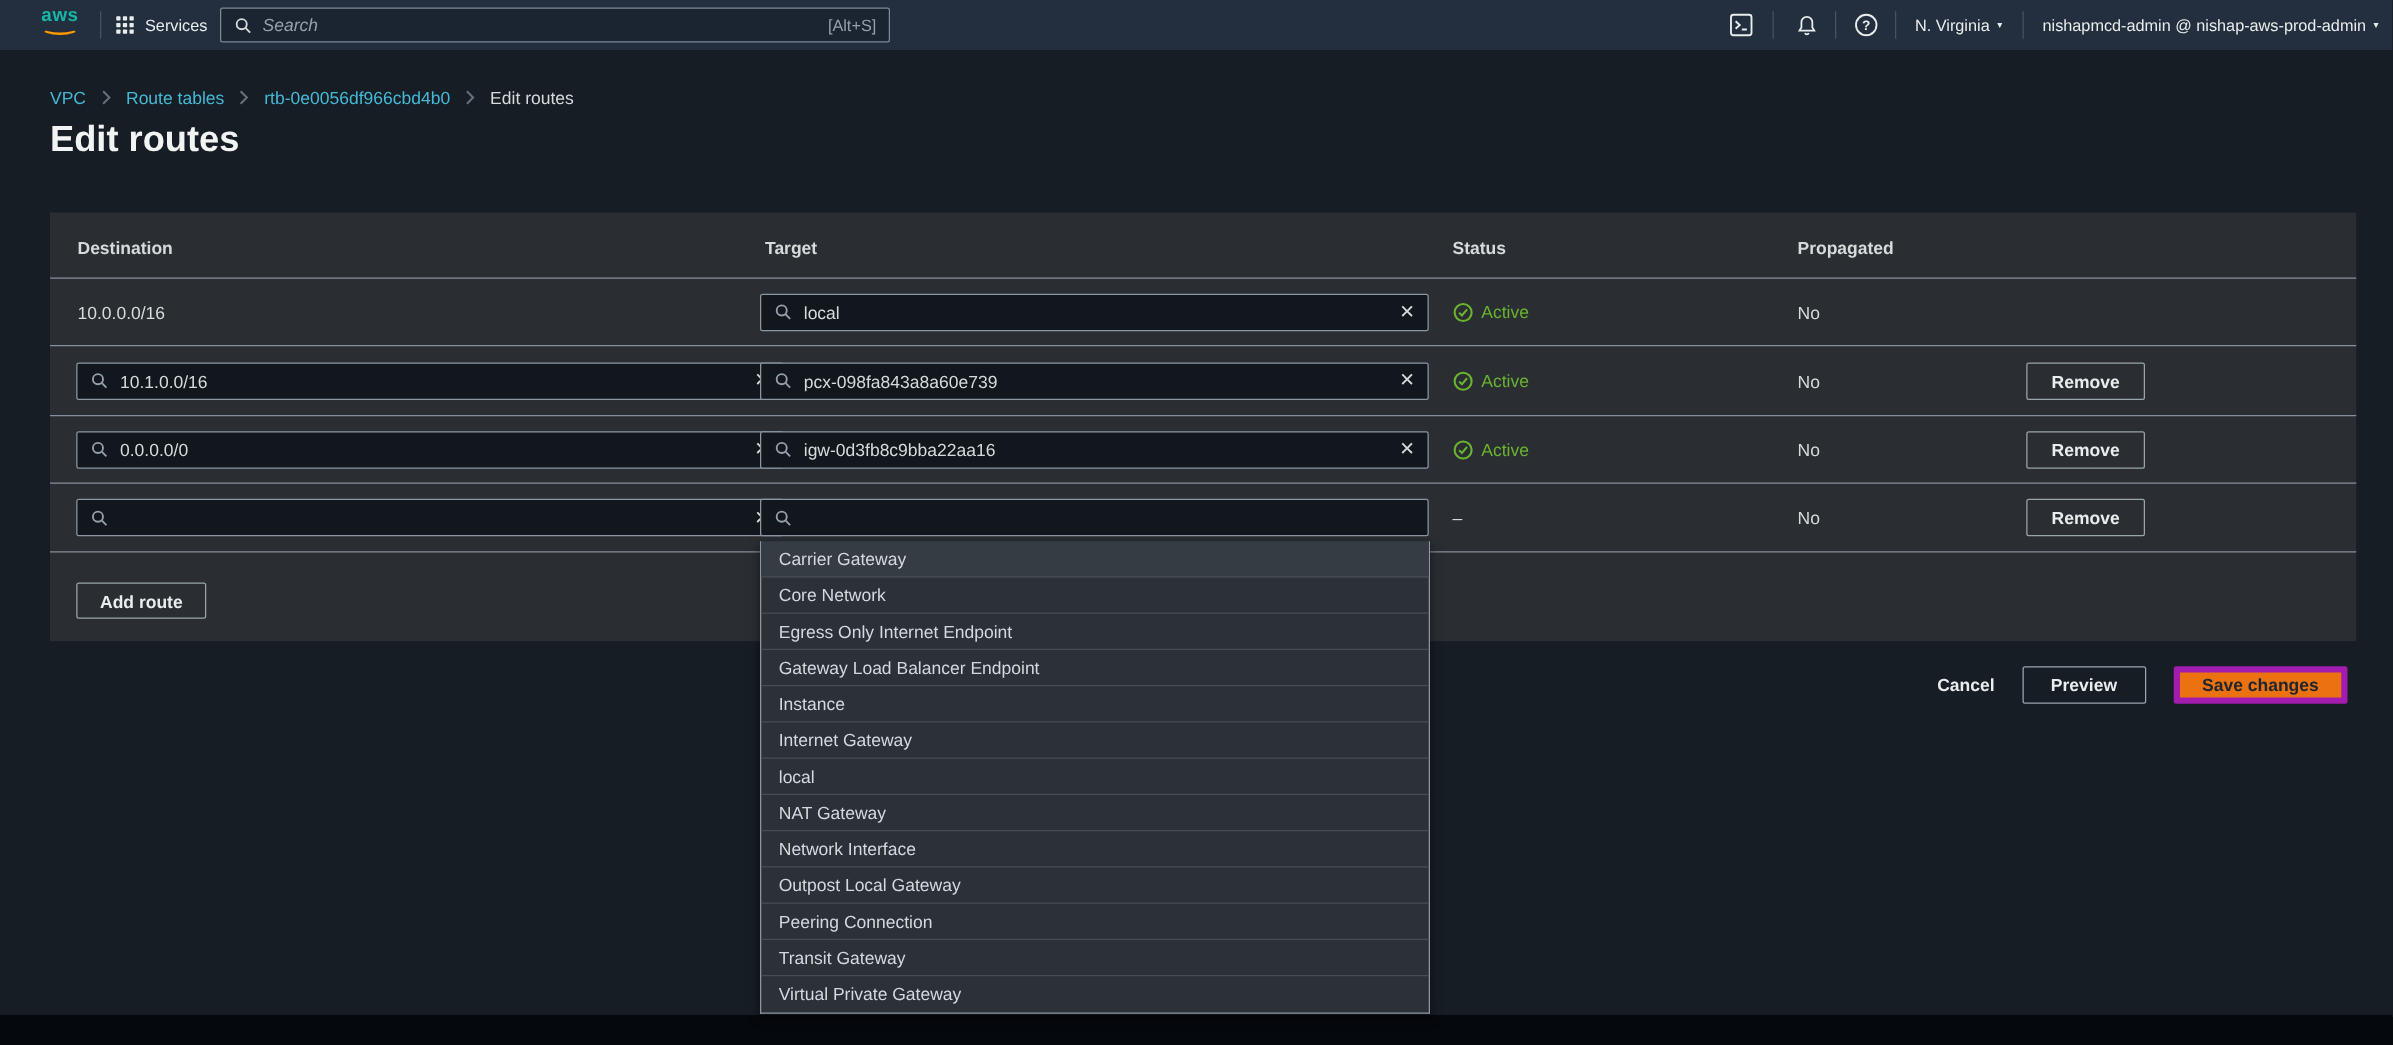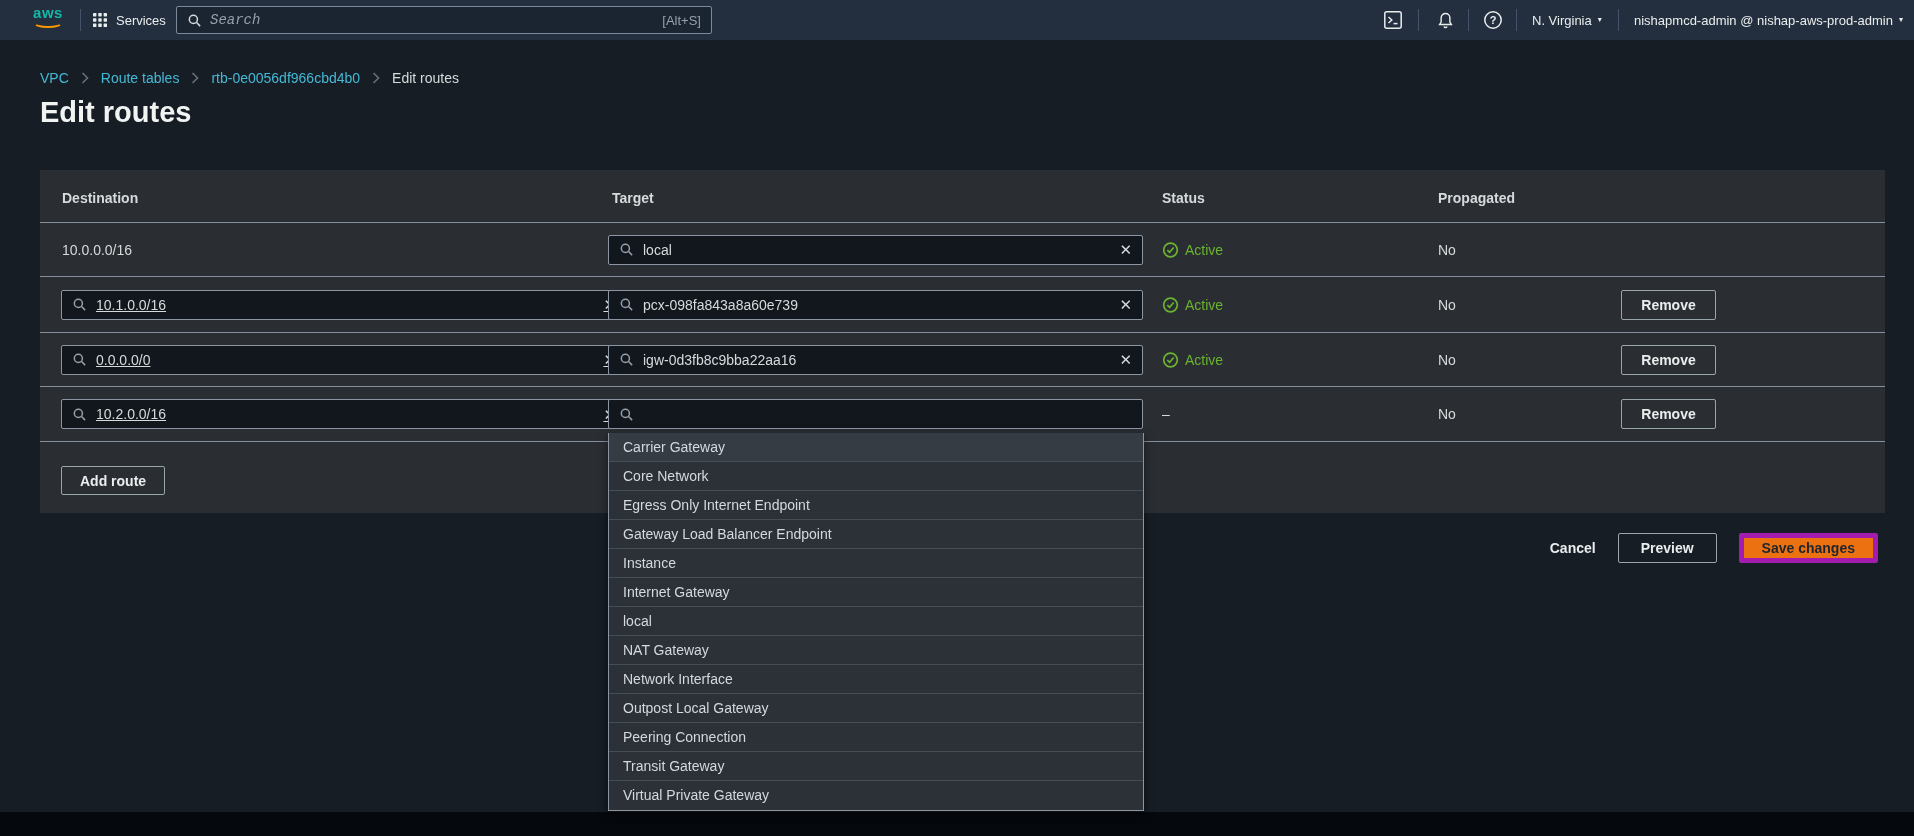--- a/index.html
+++ b/index.html
@@ -13,21 +13,21 @@
   }
 
   
   .topbar { position:absolute; top:0; left:0; width:1914px; height:40px; background:#232f3e; }
   .topbar .vdiv { position:absolute; top:9px; width:1px; height:22px; background:#45526a; }
   .logo { position:absolute; left:28px; top:6px; width:40px; text-align:center; }
   .logo-txt { color:#14b8a6; font-weight:700; font-size:15px; letter-spacing:0.5px; line-height:14px; display:block; }
   .logo-smile { display:block; margin:0 auto; width:30px; height:11px; border:2px solid transparent; border-bottom-color:#ff9900; border-radius:50%; margin-top:-3px; }
   .services { position:absolute; left:92px; top:0; height:40px; display:flex; align-items:center; gap:8px; color:#eaeded; font-size:13px; cursor:pointer; }
   .searchbox { position:absolute; left:176px; top:6px; width:536px; height:28px; background:#1b2431; border:1px solid #7d8998; border-radius:2px; display:flex; align-items:center; padding:0 10px; gap:8px; }
-  .searchbox input { flex:1; background:transparent; border:none; outline:none; color:#d5dbdb; font-style:italic; font-size:14px; font-family:Liberation Mono, monospace; }
+  .searchbox input { flex:1; background:transparent; border:none; outline:none; color:#d5dbdb; font-style:italic; font-size:14px; font-family:Liberation Sans, sans-serif; }
   .searchbox input::placeholder { color:#95a0ab; font-style:italic; }
   .search-shortcut { color:#95a0ab; font-size:13px; }
   .tb-icon { position:absolute; top:0; height:40px; display:flex; align-items:center; justify-content:center; cursor:pointer; }
   .tb-text { position:absolute; top:0; height:40px; display:flex; align-items:center; gap:6px; color:#eaeded; font-size:13px; cursor:pointer; white-space:nowrap; }
   .caret { font-size:8px; color:#eaeded; line-height:1; }
 
   
   .breadcrumb { position:absolute; left:40px; top:70px; display:flex; align-items:center; gap:12px; font-size:14px; }
   .breadcrumb a { color:#44b9d6; text-decoration:none; cursor:pointer; }
   .breadcrumb .current { color:#d5dbdb; }
@@ -42,21 +42,21 @@
   .hdr-dest { left:22px; } .hdr-target { left:572px; } .hdr-status { left:1122px; } .hdr-prop { left:1398px; }
 
   .cell-text { position:absolute; top:50%; transform:translateY(-50%); font-size:14px; color:#d5dbdb; white-space:nowrap; }
   .c-dest-static { left:22px; }
   .c-status { left:1122px; display:flex; align-items:center; gap:6px; color:#69b32e; }
   .c-dash { left:1122px; color:#d5dbdb; }
   .c-prop { left:1398px; }
 
   .inputbox { position:absolute; top:50%; transform:translateY(-50%); height:30px; background:#12171e; border:1px solid #8b96a2; border-radius:2px; display:flex; align-items:center; padding:0 10px; gap:9px; }
   .inputbox input { flex:1; min-width:0; background:transparent; border:none; outline:none; color:#d5dbdb; font-size:14px; font-family:inherit; }
-  .in-dest { left:21px; width:566px;text-decoration:underline; }
+  .in-dest { left:21px; width:566px; }
   .in-target { left:568px; width:535px; }
   .clear-x { margin-left:auto; color:#d5dbdb; font-size:15px; line-height:1; cursor:pointer; padding-left:6px; }
 
   .btn { display:flex; align-items:center; justify-content:center; background:transparent; border:1px solid #99a5ad; border-radius:2px; color:#eaeded; font-weight:700; font-size:14px; font-family:inherit; cursor:pointer; white-space:nowrap; }
   .remove-btn { position:absolute; left:1581px; top:50%; transform:translateY(-50%); width:95px; height:30px; }
   .addroute-btn { position:absolute; left:21px; top:24px; height:29px; padding:0 18px; }
 
   .panel-footer { position:relative; height:70px; }
 
   
@@ -270,21 +270,20 @@
   </div>
 
   <div class="p-row" style="height:55px">
     <div class="inputbox in-dest">
       <span>
         <svg width="15" height="15" viewBox="0 0 16 16" fill="none" stroke="#95a0ab" stroke-width="1.6">
             <circle cx="6.8" cy="6.8" r="4.3"></circle>
             <line x1="10.2" y1="10.2" x2="14" y2="14"></line>
           </svg>
       </span>
-      <input type="text" value="10.2.0.0/16" style="">
       <span class="clear-x">✕</span>
     </div>
     <div class="inputbox in-target">
       <span>
         <svg width="15" height="15" viewBox="0 0 16 16" fill="none" stroke="#95a0ab" stroke-width="1.6">
             <circle cx="6.8" cy="6.8" r="4.3"></circle>
             <line x1="10.2" y1="10.2" x2="14" y2="14"></line>
           </svg>
       </span>
       <input type="text" style="">

